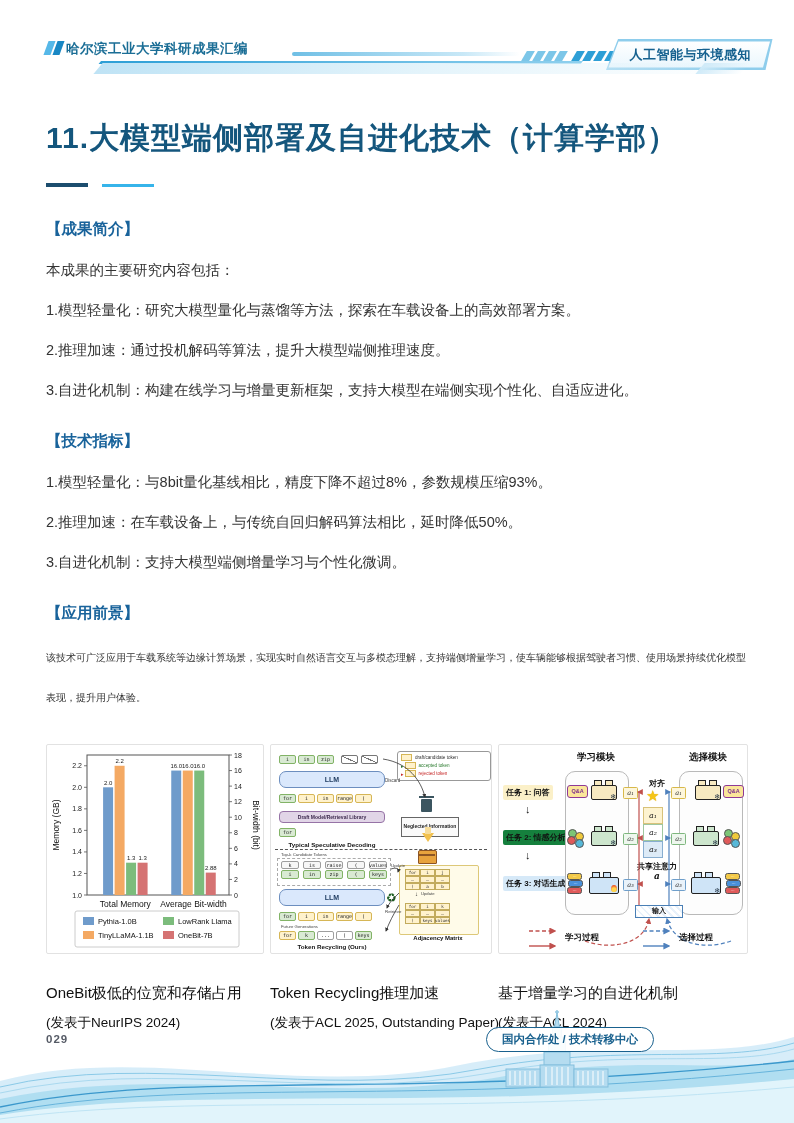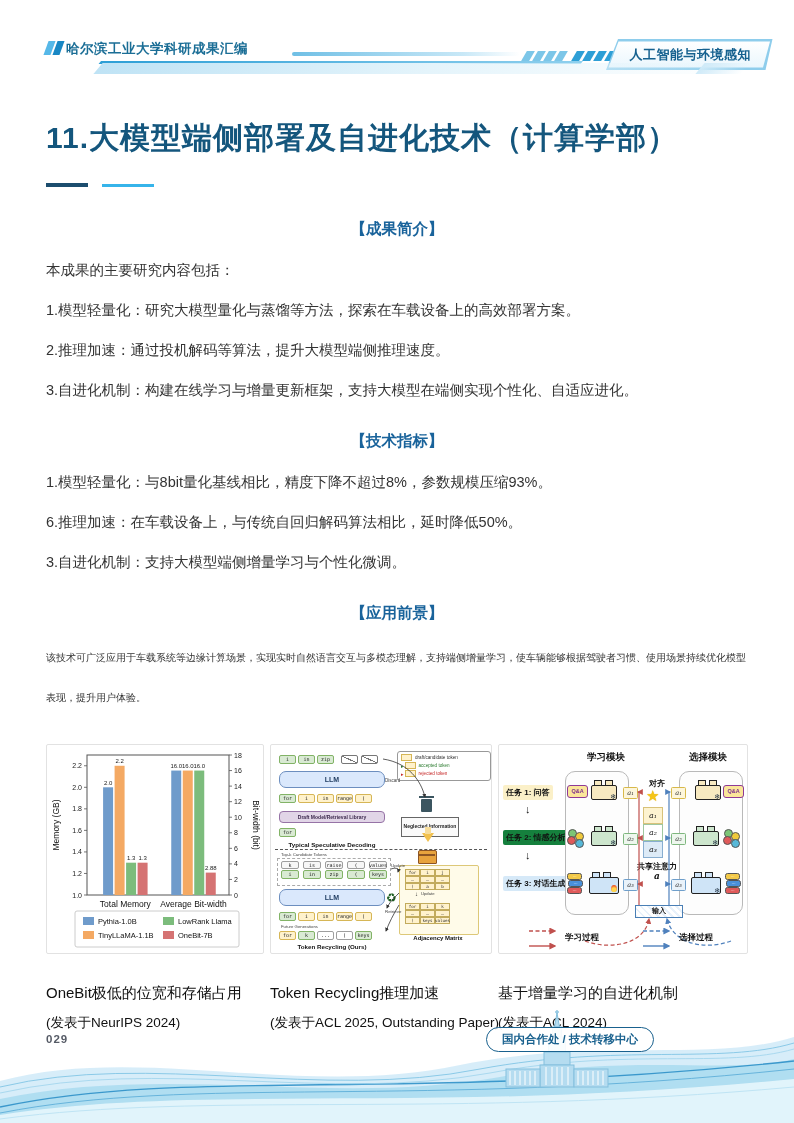--- a/index.html
+++ b/index.html
@@ -25,21 +25,21 @@
   .hdr-band-line{position:absolute;left:100px;top:61px;width:482px;height:2.5px;transform:skewX(-40deg);
             background:linear-gradient(90deg,#2d9fd6,#8fd0ee);}
   .hdr-band-tail{position:absolute;left:700px;top:63px;width:46px;height:11px;transform:skewX(-40deg);
             background:linear-gradient(90deg,#cfeaf8,rgba(207,234,248,0));}
   
   .content{padding:0 46px;}
   h1.title{margin:30px 0 0;font-size:30px;line-height:1.35;font-weight:800;color:#14567d;letter-spacing:1px;}
   .rules{margin-top:24px;height:5px;}
   .rules .r1{display:inline-block;width:42px;height:4px;background:#1c4d6e;vertical-align:top;}
   .rules .r2{display:inline-block;width:52px;height:3px;background:#36b4ea;margin-left:14px;vertical-align:top;margin-top:1px;}
-  .sec-h{margin-top:31px;font-size:15.5px;font-weight:700;color:#19639b;text-align:center;}
+  .sec-h{margin-top:31px;font-size:15.5px;font-weight:700;color:#19639b;}
   .para{margin-top:21px;font-size:14.5px;color:#333;}
   .para-wide{margin-top:14px;font-size:10px;color:#333;line-height:40px;}
   
   .figures{display:flex;gap:6px;margin-top:26px;}
   .figbox{position:relative;border:1px solid #e2e2e2;border-radius:2px;background:#fff;height:210px;box-sizing:border-box;}
   .fig1{width:218px;} .fig2{width:222px;} .fig3{width:250px;}
   
   .tk{position:absolute;border:1px solid #999;background:#fff;border-radius:2px;display:flex;align-items:center;justify-content:center;
       font-family:"DejaVu Sans Mono",monospace;font-size:5px;color:#222;box-sizing:border-box;}
   .tk.g{background:#d9ead3;border-color:#82b366;}
@@ -142,21 +142,21 @@
     <div class="rules"><span class="r1"></span><span class="r2"></span></div>
 
     <div class="sec-h">【成果简介】</div>
     <div class="para">本成果的主要研究内容包括：</div>
     <div class="para">1.模型轻量化：研究大模型量化与蒸馏等方法，探索在车载设备上的高效部署方案。</div>
     <div class="para">2.推理加速：通过投机解码等算法，提升大模型端侧推理速度。</div>
     <div class="para">3.自进化机制：构建在线学习与增量更新框架，支持大模型在端侧实现个性化、自适应进化。</div>
 
     <div class="sec-h">【技术指标】</div>
     <div class="para">1.模型轻量化：与8bit量化基线相比，精度下降不超过8%，参数规模压缩93%。</div>
-    <div class="para">6.推理加速：在车载设备上，与传统自回归解码算法相比，延时降低50%。</div>
+    <div class="para">2.推理加速：在车载设备上，与传统自回归解码算法相比，延时降低50%。</div>
     <div class="para">3.自进化机制：支持大模型端侧增量学习与个性化微调。</div>
 
     <div class="sec-h">【应用前景】</div>
     <div class="para-wide">该技术可广泛应用于车载系统等边缘计算场景，实现实时自然语言交互与多模态理解，支持端侧增量学习，使车辆能够根据驾驶者习惯、使用场景持续优化模型表现，提升用户体验。</div>
 
     <div class="figures">
 
       <div class="figbox fig1">
         <svg id="chart-svg" viewBox="0 0 216 206" width="216" height="206">
             <rect x="40" y="10" width="142" height="140" fill="none" stroke="#555" stroke-width="1"></rect>
@@ -337,21 +337,21 @@
             <div class="mrow">
               <div class="mc">(</div>
               <div class="mc">keys</div>
               <div class="mc">values</div>
             </div>
           </div>
           <div class="f2lbl" style="left: 144px; top: 146px; font-size: 6px; color: rgb(34, 34, 34);">↓</div>
         </div>
 
       <div class="figbox fig3">
-        <div class="f3h" style="left:72px;top:6px;">学习模块</div>
+        <div class="f3h" style="left:62px;top:6px;">学习模块</div>
         <div class="f3h" style="left:174px;top:6px;">选择模块</div>
 
         <div class="task" style="left:4px;top:40px;background:#fbf0c8;">任务 1: 问答</div>
         <div class="tarrow" style="left:26px;top:58px;">↓</div>
         <div class="task" style="left:4px;top:85px;background:#15803d;">任务 2: 情感分析</div>
         <div class="tarrow" style="left:26px;top:104px;">↓</div>
         <div class="task" style="left:4px;top:131px;background:#d6e9f8;">任务 3: 对话生成</div>
 
         <div class="modbox" style="left:66px;"></div>
         <div class="modbox" style="left:180px;"></div>

